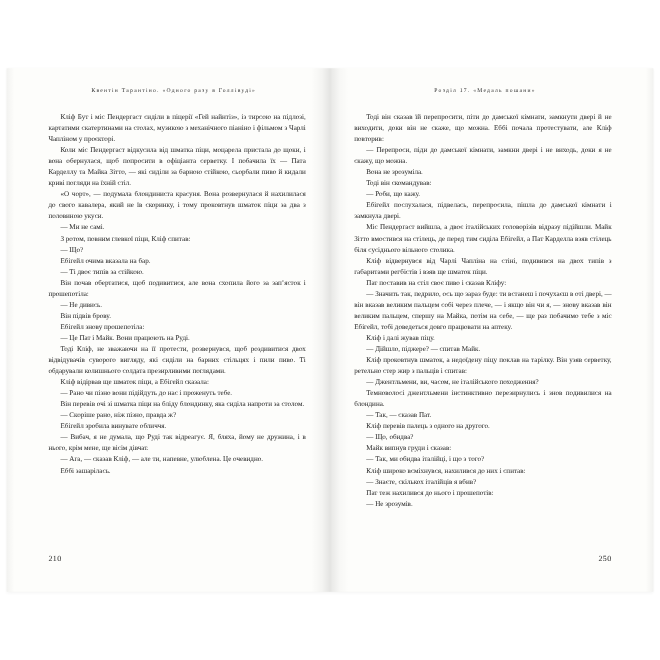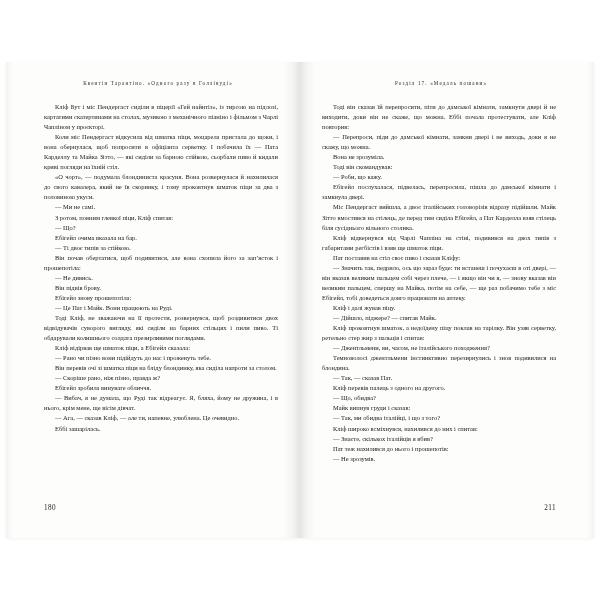--- a/index.html
+++ b/index.html
@@ -136,21 +136,21 @@
         <p>Тоді Кліф, не зважаючи на її протести, розвернувся, щоб роздивитися двох відвідувачів суворого вигляду, які сиділи на барних стільцях і пили пиво. Ті обдарували колишнього солдата презирливими поглядами.</p>
         <p>Кліф відірвав ще шматок піци, а Ебігейл сказала:</p>
         <p>— Рано чи пізно вони підійдуть до нас і проженуть тебе.</p>
         <p>Він перевів очі зі шматка піци на бліду блондинку, яка сиділа напроти за столом.</p>
         <p>— Скоріше рано, ніж пізно, правда ж?</p>
         <p>Ебігейл зробила винувате обличчя.</p>
         <p>— Вибач, я не думала, що Руді так відреагує. Я, бляха, йому не дружина, і в нього, крім мене, ще вісім дівчат.</p>
         <p>— Ага, — сказав Кліф, — але ти, напевне, улюблена. Це очевидно.</p>
         <p>Еббі зашарілась.</p>
       </div>
-      <div class="folio folio-left">180</div>
+      <div class="folio folio-left">210</div>
     </div>
 
     <div class="page page-right">
       <div class="running-head">Розділ 17. «Медаль пошани»</div>
       <div class="body-text">
         <p>Тоді він сказав їй перепросити, піти до дамської кімнати, замкнути двері й не виходити, доки він не скаже, що можна. Еббі почала протестувати, але Кліф повторив:</p>
         <p>— Перепроси, піди до дамської кімнати, замкни двері і не виходь, доки я не скажу, що можна.</p>
         <p>Вона не зрозуміла.</p>
         <p>Тоді він скомандував:</p>
         <p>— Роби, що кажу.</p>
@@ -167,21 +167,21 @@
         <p>— Так, — сказав Пат.</p>
         <p>Кліф перевів палець з одного на другого.</p>
         <p>— Що, обидва?</p>
         <p>Майк випнув груди і сказав:</p>
         <p>— Так, ми обидва італійці, і що з того?</p>
         <p>Кліф широко всміхнувся, нахилився до них і спитав:</p>
         <p>— Знаєте, скількох італійців я вбив?</p>
         <p>Пат теж нахилився до нього і прошепотів:</p>
         <p>— Не зрозумів.</p>
       </div>
-      <div class="folio folio-right">211</div>
+      <div class="folio folio-right">250</div>
     </div>
 
   </div>
 
   <div class="gutter"></div>
   <div class="edge-left"></div>
   <div class="edge-right"></div>
 
 </div>
 

